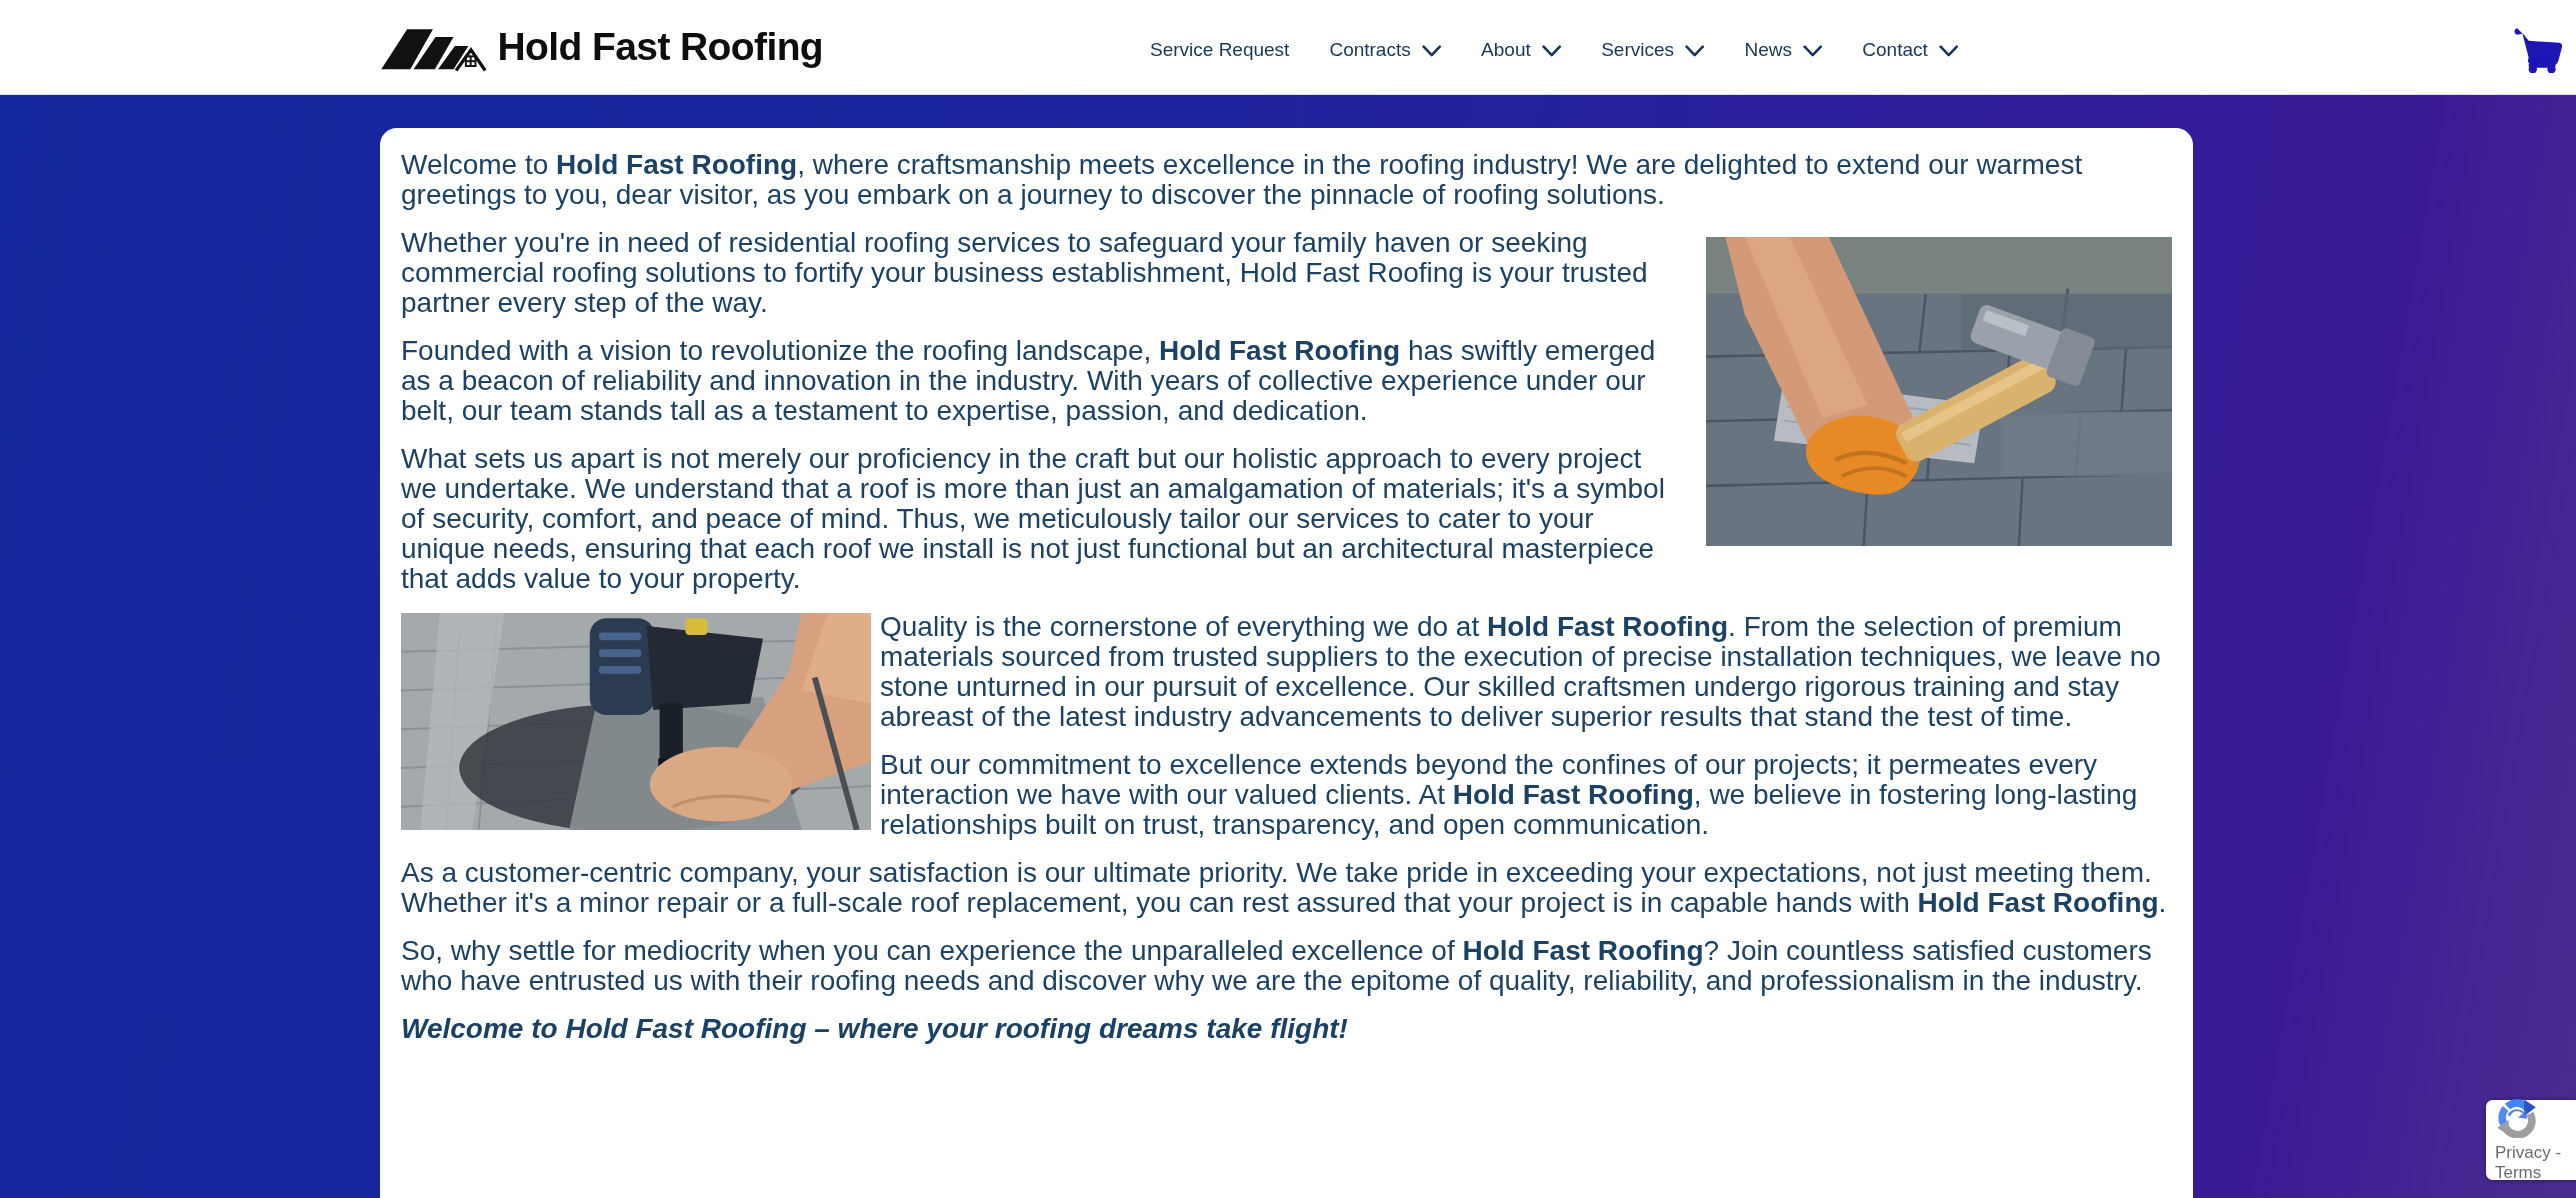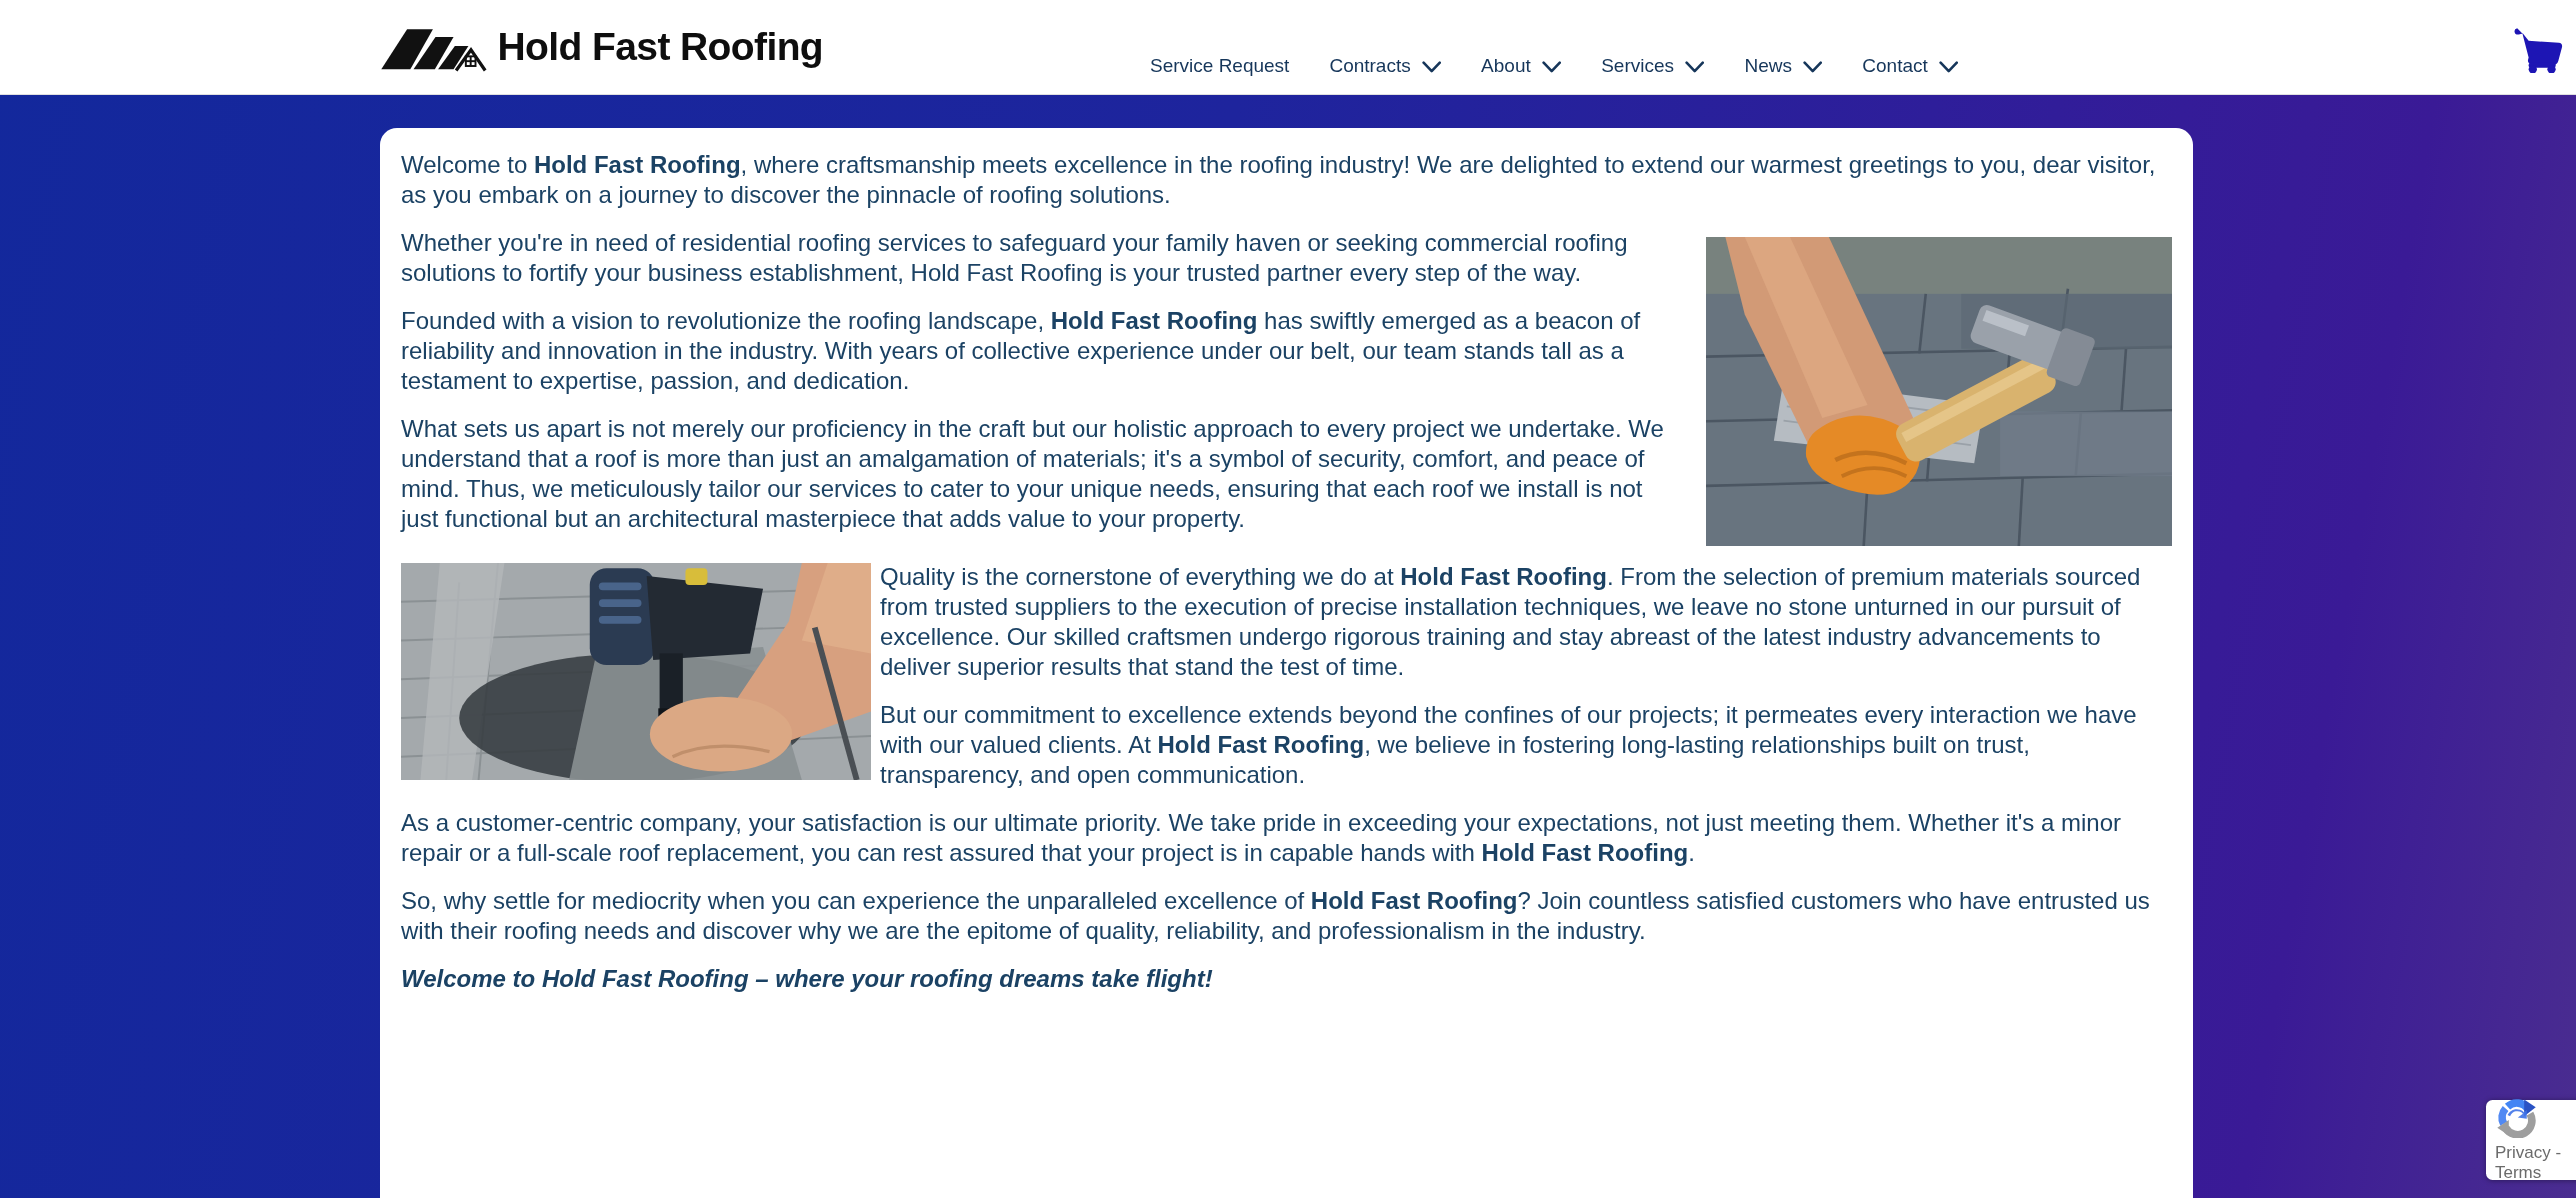--- a/index.html
+++ b/index.html
@@ -8,31 +8,31 @@
     background:linear-gradient(100deg,#13289c 0%,#1e249d 45%,#2e1e9a 70%,#3a1a96 88%,#4a2d90 100%);
     font-family:"Liberation Sans",sans-serif;
   }
   
   .topbar{
     position:absolute;top:0;left:0;width:100%;height:94px;background:#ffffff;
     border-bottom:0.6px solid rgba(0,0,0,.12);z-index:10;
   }
   .logo{position:absolute;left:380px;top:0;height:94px;display:flex;align-items:center;gap:6.5px;cursor:pointer;}
   .logo-text{font-size:39px;font-weight:700;color:#0e0e0e;letter-spacing:-0.6px;white-space:nowrap;}
-  .main-nav{position:absolute;left:1150px;top:16px;height:100px;display:flex;align-items:center;gap:40px;}
+  .main-nav{position:absolute;left:1150px;top:0;height:100px;display:flex;align-items:center;gap:40px;}
   .nav-item{display:flex;align-items:center;gap:11px;font-size:19px;color:#16365a;cursor:pointer;white-space:nowrap;}
   .nav-item .chev{display:flex;align-items:center;margin-top:2.6px;}
   .cart-btn{position:absolute;right:11.6px;top:21.3px;width:52px;height:52px;cursor:pointer;}
   
   .card{
     position:absolute;left:380px;top:128px;width:1813px;height:1164px;
     background:#ffffff;border-radius:17px;box-sizing:border-box;
     padding:22px 21px 39px 21px;
   }
-  .content{font-size:24px;line-height:30px;color:#1b4264;}
+  .content{font-size:28px;line-height:30px;color:#1b4264;}
   .content p{margin:0 0 18px 0;}
   .content strong{font-weight:700;}
   .sec::after{content:"";display:block;clear:both;}
   .photo-right{float:right;width:466px;height:309px;margin:9px 0 15.5px 31px;}
   .photo-left{float:left;width:470px;height:217px;margin:1.3px 9px 15.5px 0;}
   .photo-right svg,.photo-left svg{display:block;width:100%;height:100%;}
   .tagline{font-weight:700;font-style:italic;text-underline-offset:4.5px;margin-top:22px;}
   
   .recaptcha{
     position:absolute;left:2486px;top:1100px;width:114px;height:80px;background:#ffffff;

